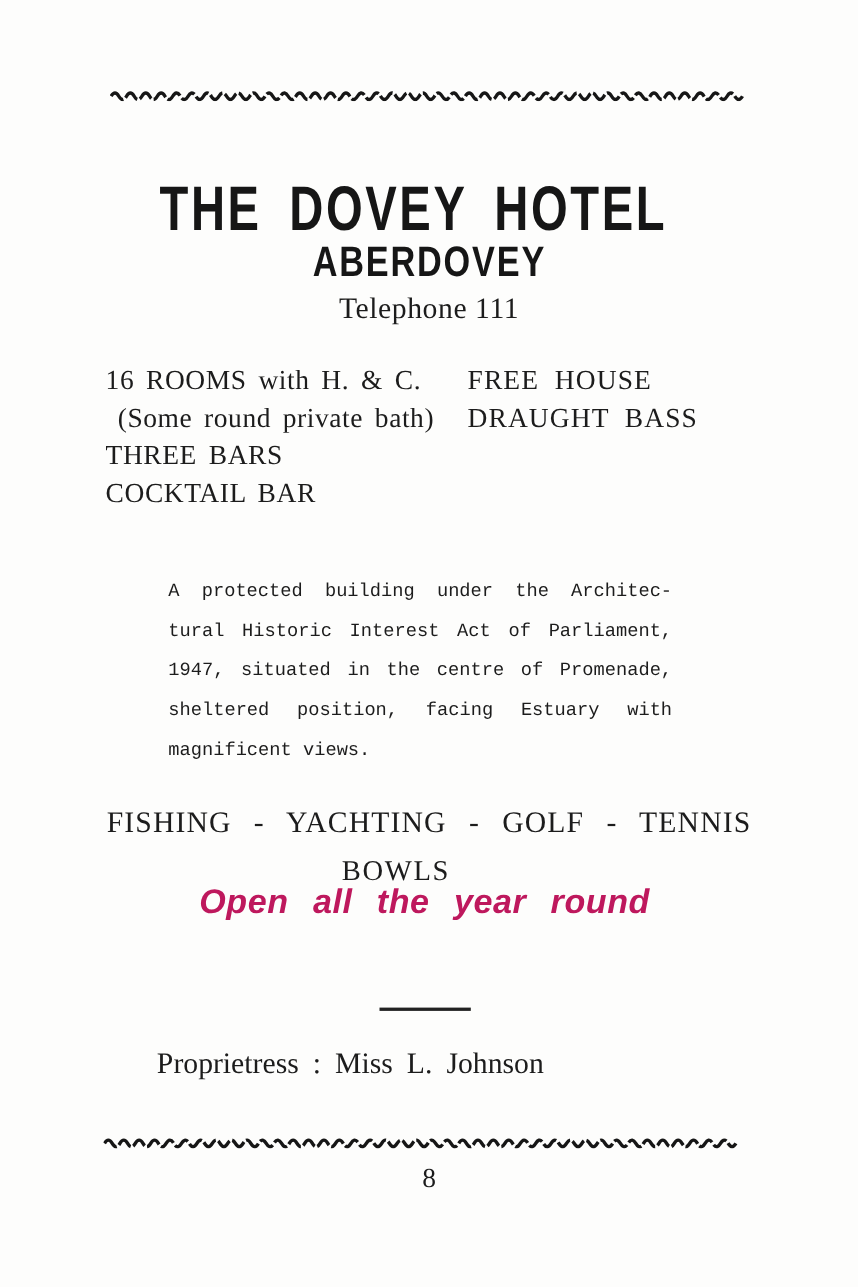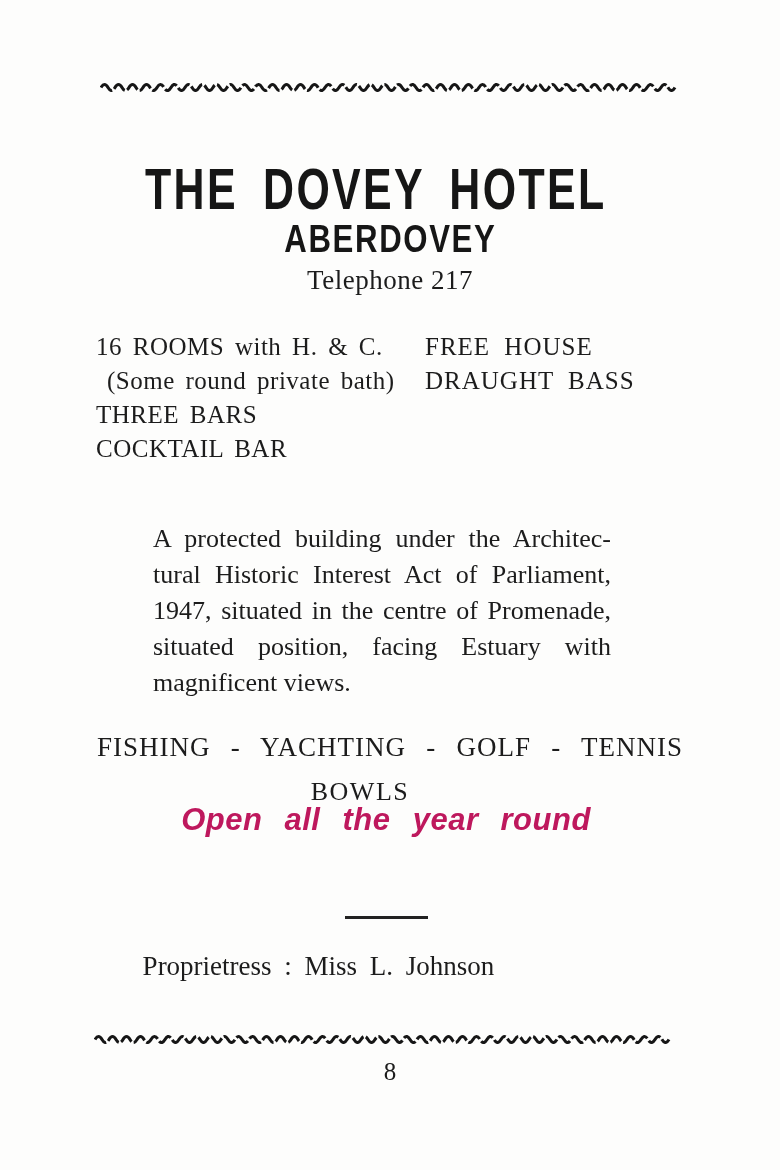--- a/index.html
+++ b/index.html
@@ -57,21 +57,21 @@
   }
   .features-right {
     position: absolute; top: 330px; left: 425px;
     font-size: 25px; line-height: 34px; letter-spacing: 1px;
     word-spacing: 7px;
   }
   .features-left .feature-line:nth-child(2) { padding-left: 11px; }
 
   .description {
     position: absolute; top: 521px; left: 153px; width: 458px;
-    font-size: 26px; line-height: 36px;
+    font-size: 17px; line-height: 36px; font-family: Liberation Mono, monospace;
   }
   .description .just { text-align: justify; text-align-last: justify; }
   .description .center { text-align: left; }
 
   .activities-line {
     position: absolute; top: 732px; left: 97px; width: 586px;
     font-size: 27px; letter-spacing: 1px;
     text-align: justify; text-align-last: justify;
     white-space: nowrap;
   }
@@ -112,39 +112,39 @@
   </div>
 
   <div class="hotel-name">
     <span class="stretch">THE DOVEY HOTEL</span>
   </div>
 
   <div class="hotel-town">
     <span class="stretch">ABERDOVEY</span>
   </div>
 
-  <div class="telephone">Telephone 217</div>
+  <div class="telephone">Telephone 111</div>
 
   <div class="features-left">
     <div class="feature-line">16 ROOMS with H. &amp; C.</div>
     <div class="feature-line">(Some round private bath)</div>
     <div class="feature-line">THREE BARS</div>
     <div class="feature-line">COCKTAIL BAR</div>
   </div>
 
   <div class="features-right">
     <div class="feature-line">FREE HOUSE</div>
     <div class="feature-line">DRAUGHT BASS</div>
   </div>
 
   <div class="description">
     <div class="just">A protected building under the Architec-</div>
     <div class="just">tural Historic Interest Act of Parliament,</div>
     <div class="just">1947, situated in the centre of Promenade,</div>
-    <div class="just">situated position, facing Estuary with</div>
+    <div class="just">sheltered position, facing Estuary with</div>
     <div class="center">magnificent views.</div>
   </div>
 
   <div class="activities-line">FISHING - YACHTING - GOLF - TENNIS</div>
 
   <div class="bowls-line">BOWLS</div>
 
   <div class="open-note">Open all the year round</div>
 
   <div class="divider-rule"></div>

